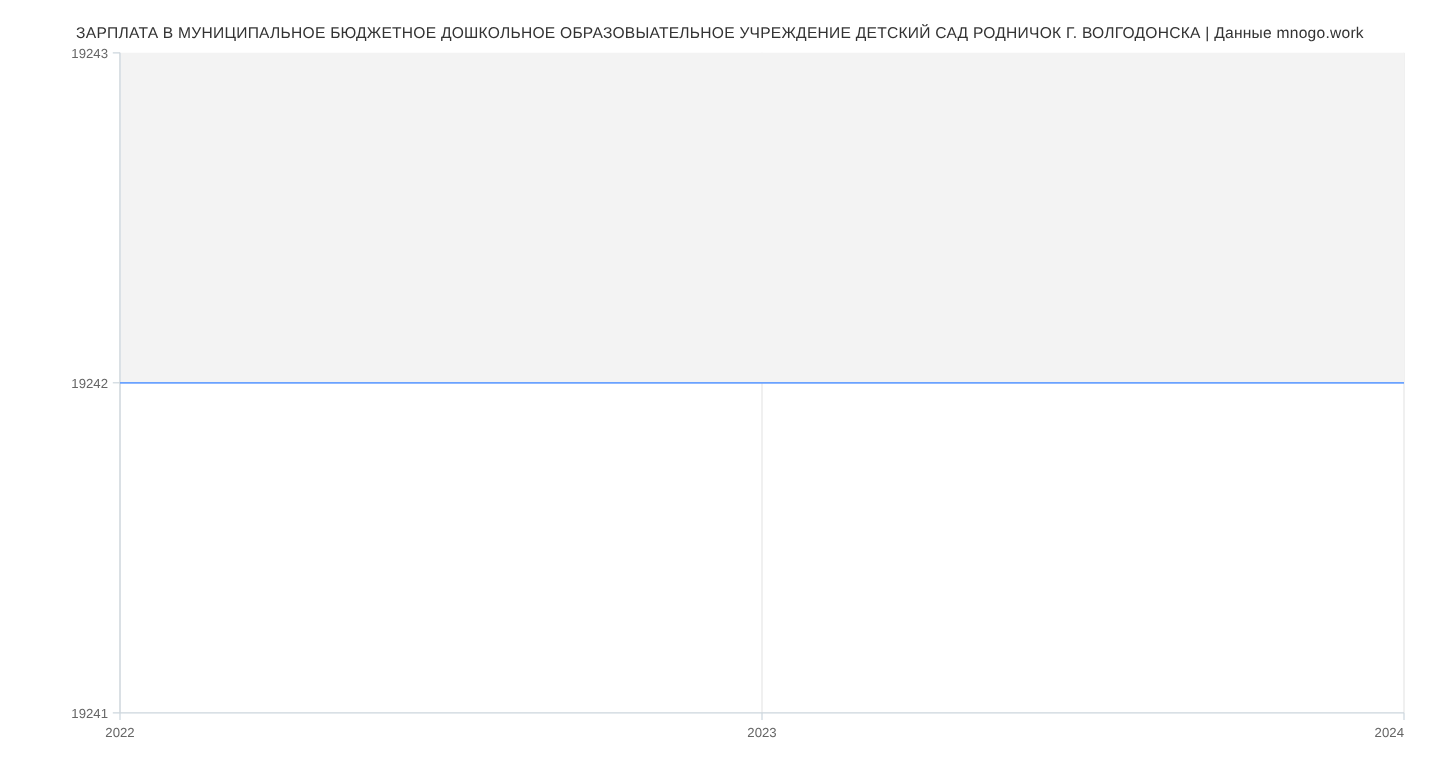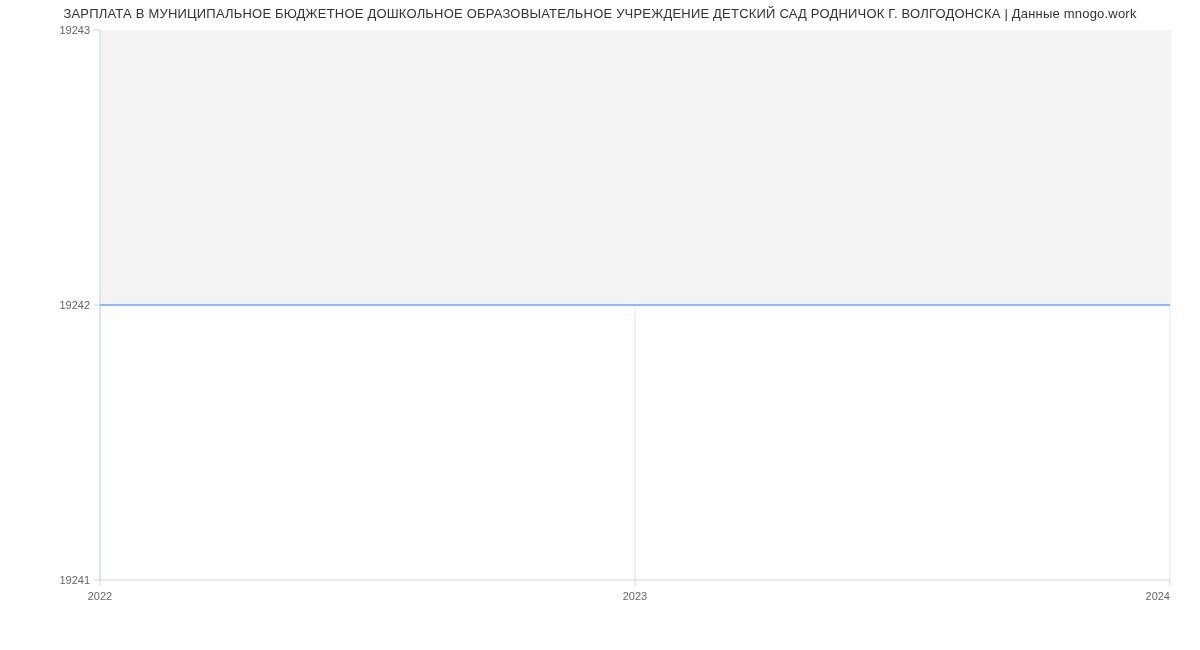--- a/index.html
+++ b/index.html
@@ -1,18 +1,18 @@
 <!DOCTYPE html>
 <html><head>
   <meta charset="utf-8">
   <style>
     * { box-sizing: border-box; margin: 0; padding: 0; }
     html, body { width: 1200px; height: 650px; font-family: Arial, Helvetica, sans-serif; background: #fff; }
     .chart-container { width: 100%; height: 100%; position: relative; }
-    .chart-title { font-size: 13px; color: #333; text-align: center; padding: 6px 4px 4px 4px; font-weight: normal; letter-spacing: 0.2px; }
+    .chart-title { font-size: 13px; color: #333; text-align: center; padding: 20px 4px 4px 4px; font-weight: normal; letter-spacing: 0.2px; }
     .plot-wrap { position: relative; width: 1200px; height: 590px; }
     svg { display: block; }
     .axis-tick-label { font-size: 11px; fill: #666; }
     .axis-tick { stroke: #ccd6dd; stroke-width: 1; }
     .gridline-v { stroke: #e6e6e6; stroke-width: 1; }
     .plot-border { fill: none; stroke: #ccd6dd; }
     .area-fill { fill: #f3f3f3; }
     .line-path { fill: none; stroke: #6aa2ff; stroke-width: 1.5; }
   </style>
 </head>

